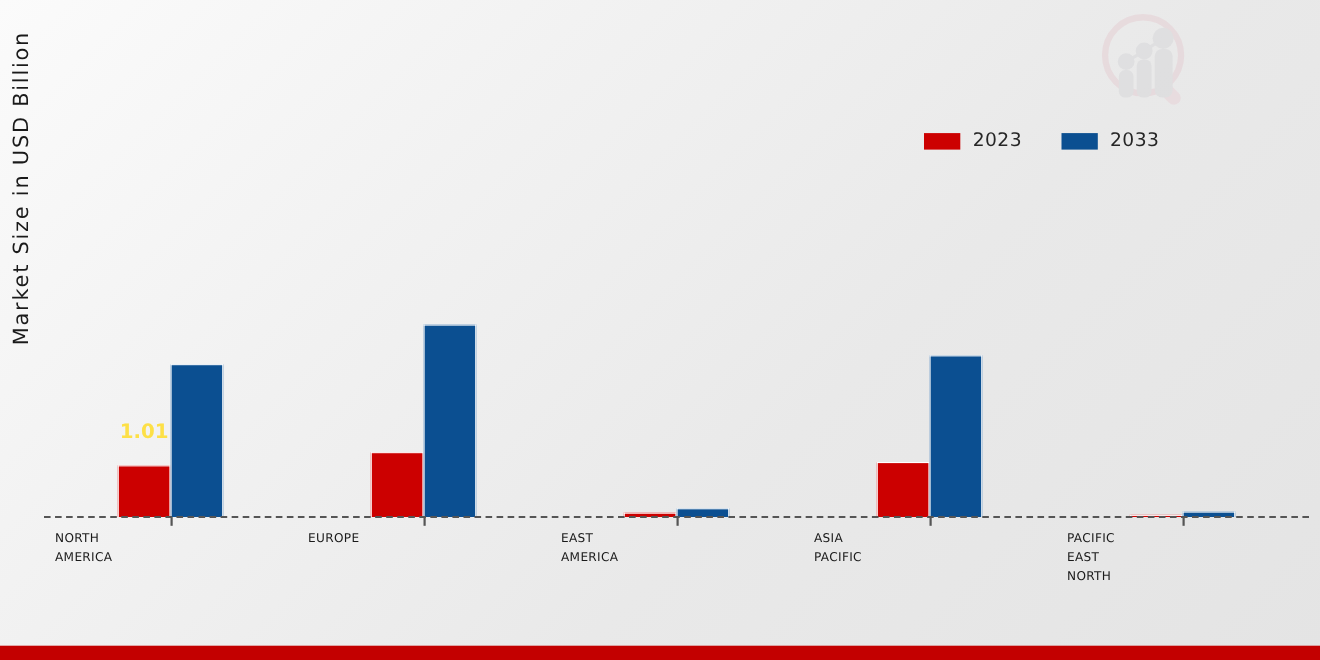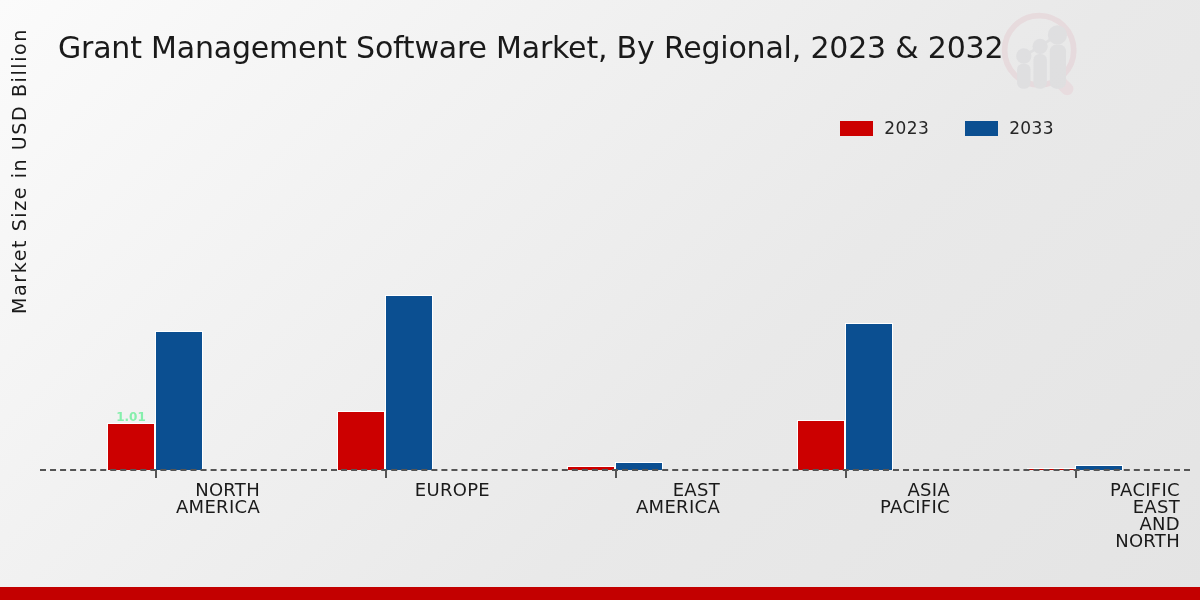--- a/index.html
+++ b/index.html
@@ -126,24 +126,24 @@
     border-bottom: none;
   }
   .bar.red  { background: #cc0000; }
   .bar.blue { background: #0b4f91; }
 
   .bar-value {
     position: absolute;
     bottom: 100%;
     left: 50%;
     transform: translateX(-50%);
-    margin-bottom: 0;
-    font-size: 12px;
+    margin-bottom: 21px;
+    font-size: 18px;
     font-weight: bold;
-    color: #86efac;
+    color: #fde047;
     font-family: "DejaVu Sans", sans-serif;
     white-space: nowrap;
   }
 
   .tick {
     position: absolute;
     top: 470px;
     width: 0;
     height: 8px;
     border-left: 2px solid #555555;
@@ -152,22 +152,22 @@
   .cat-labels {
     position: absolute;
     left: 40px;
     top: 481px;
     width: 1150px;
     display: flex;
     justify-content: space-around;
   }
   .cat-label {
     width: 210px;
-    text-align: right;
-    font-size: 18px;
+    text-align: left;
+    font-size: 11px;
     line-height: 17px;
     color: #1a1a1a;
     font-family: "DejaVu Sans", sans-serif;
     letter-spacing: 0.3px;
   }
 
   
   .footer-bar {
     position: absolute;
     left: 0;
@@ -189,21 +189,20 @@
       <circle cx="30" cy="50" r="8" fill="#cfcfd3"></circle>
       <rect x="23" y="58" width="14" height="26" rx="6" fill="#cfcfd3"></rect>
       <circle cx="47" cy="40" r="8" fill="#cfcfd3"></circle>
       <rect x="40" y="48" width="14" height="36" rx="6" fill="#cfcfd3"></rect>
       <circle cx="65" cy="28" r="10" fill="#cfcfd3"></circle>
       <rect x="57" y="38" width="17" height="46" rx="7" fill="#cfcfd3"></rect>
       <path d="M30 50 L47 40 L65 28" fill="none" stroke="#cfcfd3" stroke-width="3"></path>
     </svg>
   </div>
 
-  <div class="chart-title">Grant Management Software Market, By Regional, 2023 &amp; 2032</div>
 
   <div class="legend">
     <div class="legend-item">
       <span class="legend-swatch" style="background:#cc0000"></span>
       <span class="legend-label">2023</span>
     </div>
     <div class="legend-item">
       <span class="legend-swatch" style="background:#0b4f91"></span>
       <span class="legend-label">2033</span>
     </div>
@@ -262,20 +261,19 @@
       <div>EAST</div>
       <div>AMERICA</div>
     </div>
     <div class="cat-label">
       <div>ASIA</div>
       <div>PACIFIC</div>
     </div>
     <div class="cat-label">
       <div>PACIFIC</div>
       <div>EAST</div>
-      <div>AND</div>
       <div>NORTH</div>
     </div>
   </div>
 
   <div class="footer-bar"></div>
 
 </div>
 
 </body></html>

